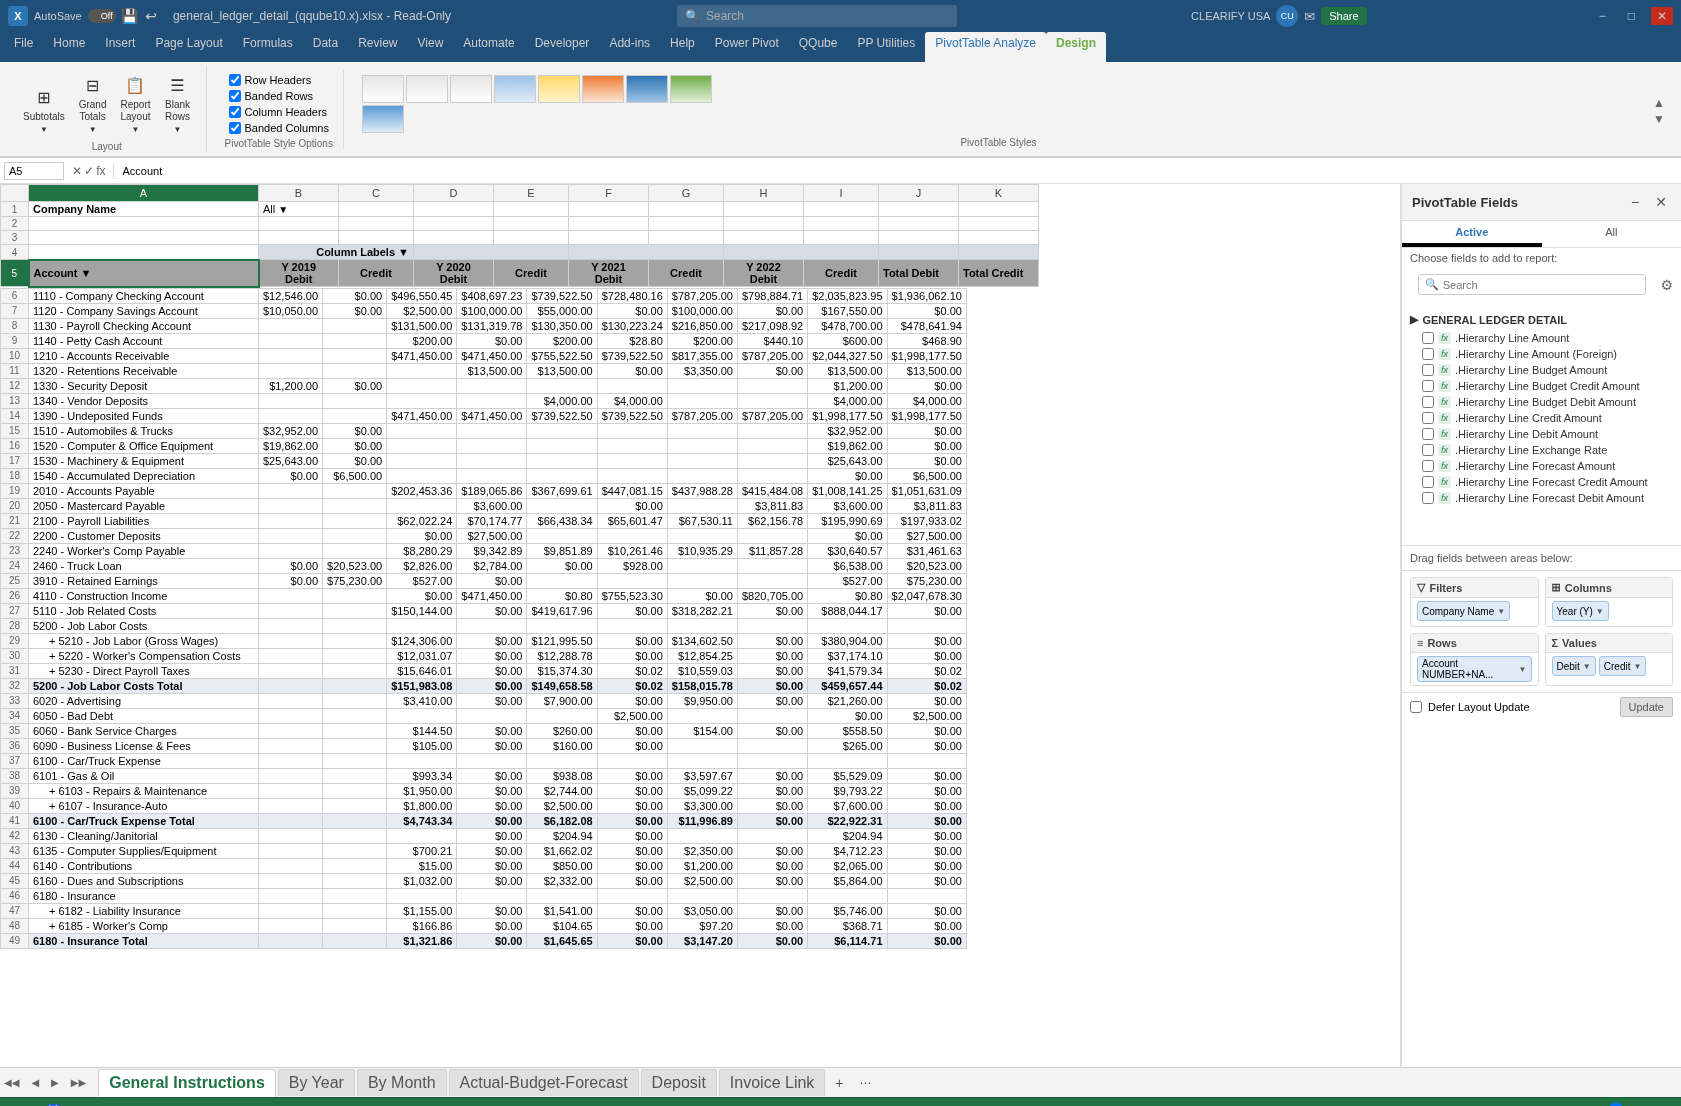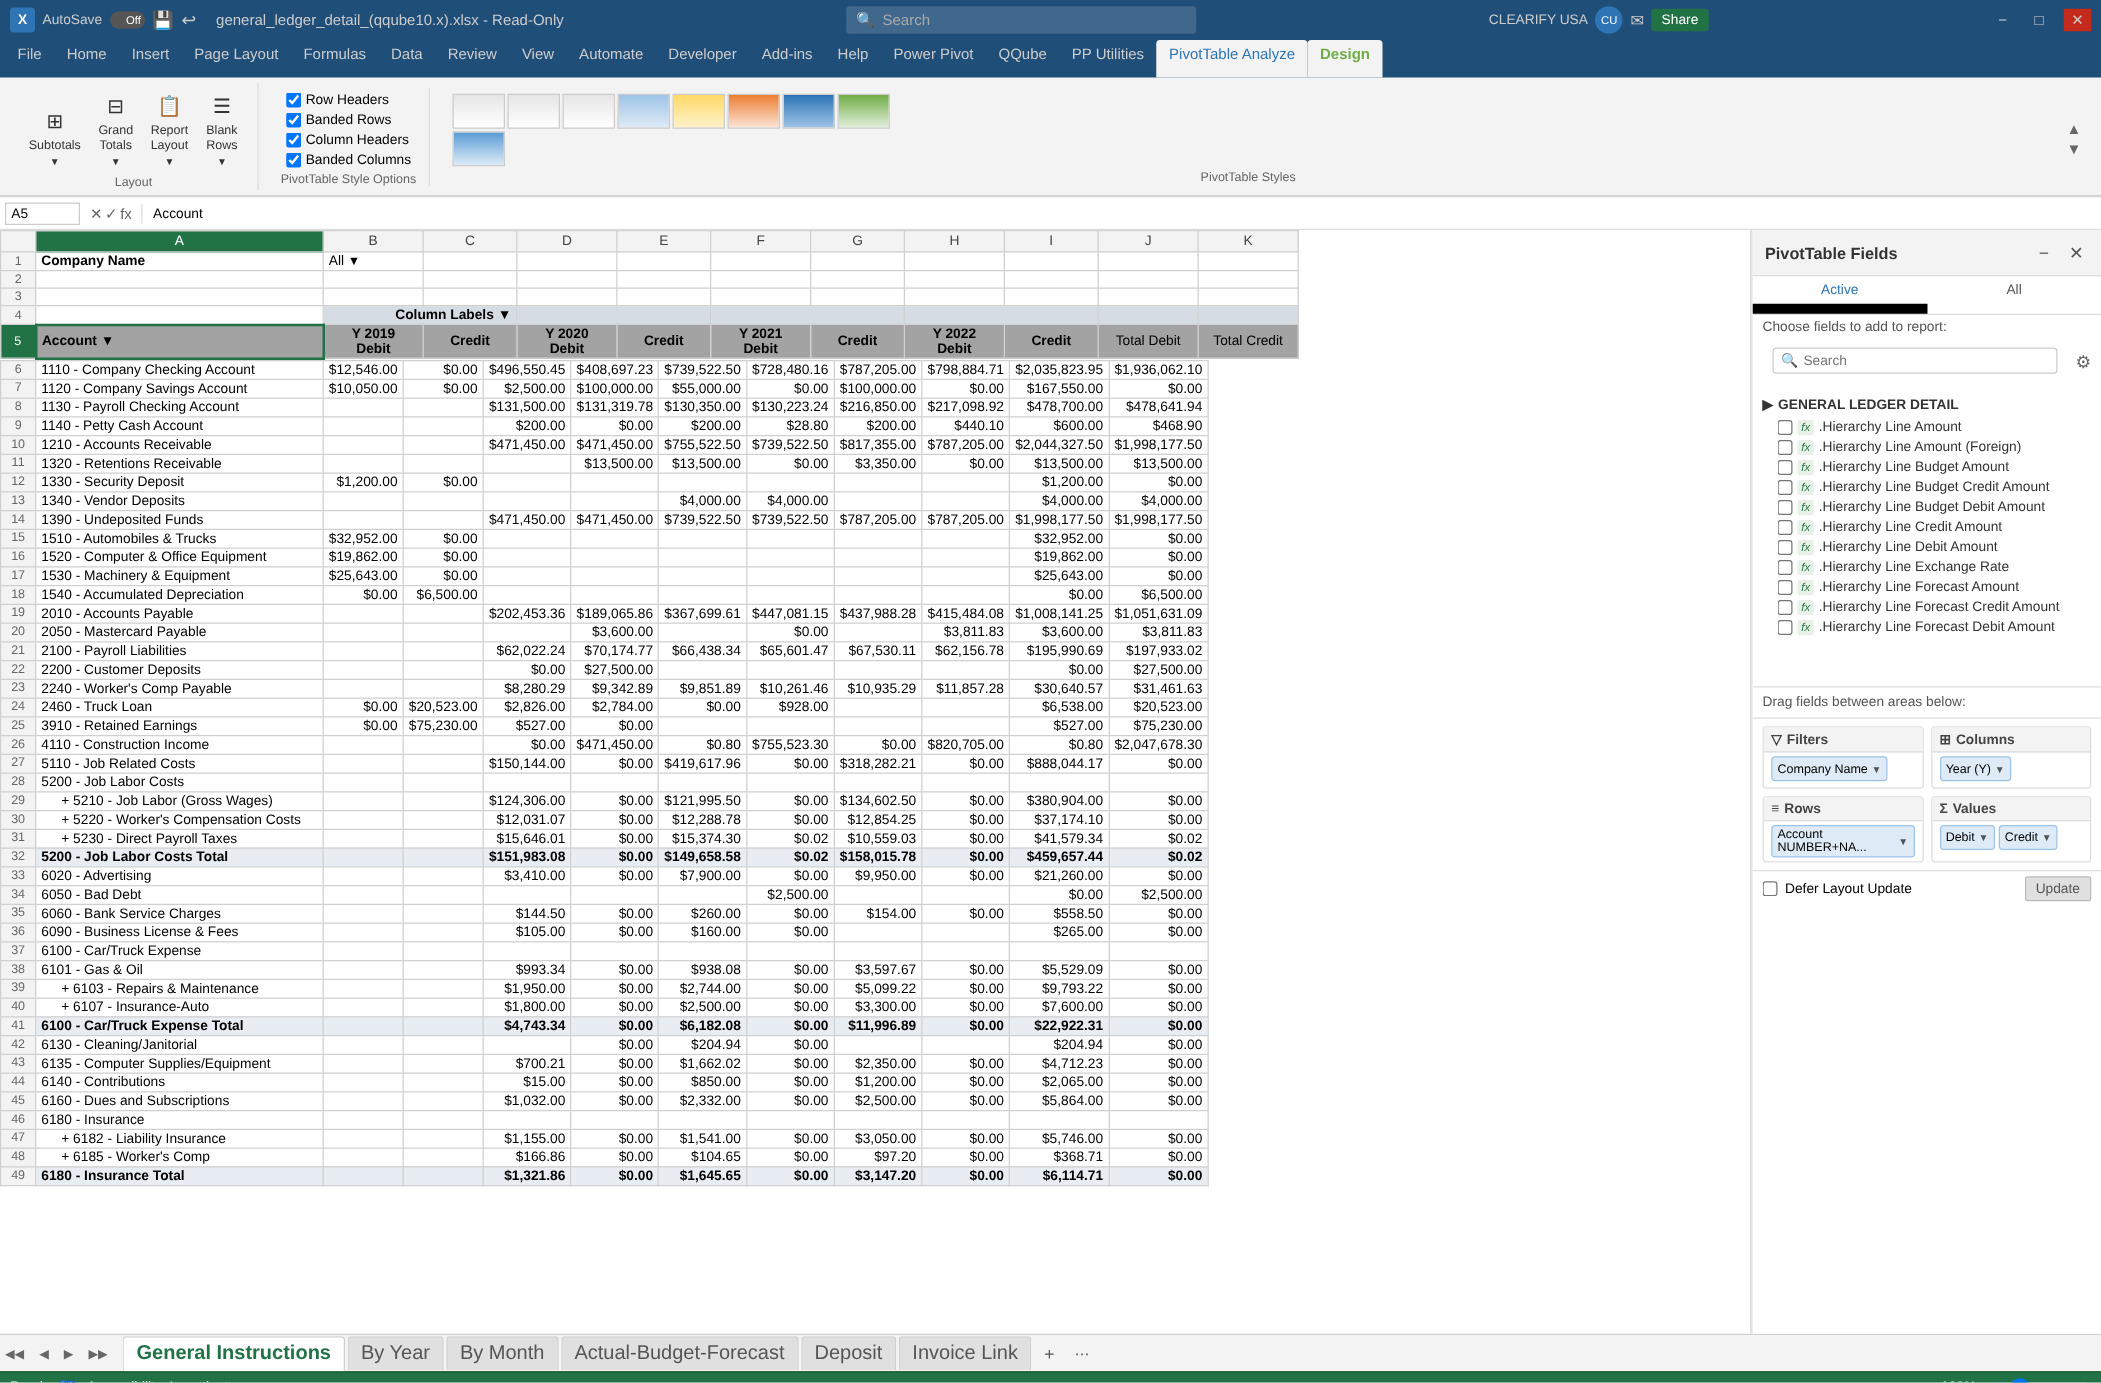--- a/index.html
+++ b/index.html
@@ -79,39 +79,39 @@
     .col-f { min-width: 80px; }
     .col-g { min-width: 75px; }
     .col-h { min-width: 80px; }
     .col-i { min-width: 75px; }
     .col-j { min-width: 80px; }
     .col-k { min-width: 80px; }
     td.number { text-align: right; }
     td.bold { font-weight: bold; }
     td.pivot-header { background: #d6dce4; font-weight: bold; text-align: right; }
     td.pivot-subheader { background: #e9ebef; font-weight: bold; text-align: center; }
-    td.total-header { background: #d6dce4; font-weight: normal; text-align: center; }
+    td.total-header { background: #d6dce4; font-weight: bold; }
 
     
     #status-bar { height: 25px; background: #217346; display: flex; align-items: center; padding: 0 8px; gap: 8px; color: #fff; font-size: 11px; border-top: 1px solid #1a5c38; }
     .sheet-tab { padding: 4px 10px; font-size: 16px; cursor: pointer; border: 1px solid #d0d0d0; border-bottom: none; background: #e0e0e0; color: #555; border-radius: 3px 3px 0 0; margin-right: 2px; }
     .sheet-tab.active { background: #fff; color: #217346; font-weight: 600; border-color: #d0d0d0; border-bottom: 1px solid #fff; }
     .sheet-tab-controls { display: flex; align-items: center; gap: 4px; margin-right: 8px; }
     .tab-nav-btn { font-size: 10px; color: #666; cursor: pointer; padding: 2px 4px; }
 
     
     #pivot-panel { width: 280px; background: #fff; border-left: 1px solid #ddd; display: flex; flex-direction: column; overflow: hidden; font-size: 11px; }
     #pivot-panel-header { display: flex; align-items: center; padding: 8px 10px; background: #f3f3f3; border-bottom: 1px solid #ddd; }
     #pivot-panel-header h3 { font-size: 13px; font-weight: 600; color: #333; flex: 1; }
     .pivot-panel-controls { display: flex; gap: 6px; }
     .pivot-panel-btn { width: 20px; height: 20px; display: flex; align-items: center; justify-content: center; cursor: pointer; color: #555; font-size: 14px; }
 
     .pivot-tabs { display: flex; border-bottom: 1px solid #ddd; }
     .pivot-tab { flex: 1; padding: 5px 0; text-align: center; font-size: 11px; cursor: pointer; color: #555; }
-    .pivot-tab.active { border-bottom: 8px solid #000000; color: #2e75b6; font-weight: 400; }
+    .pivot-tab.active { border-bottom: 4px solid #000000; color: #2e75b6; font-weight: 700; }
 
     .pivot-search { margin: 6px 8px; display: flex; align-items: center; border: 1px solid #ccc; border-radius: 3px; padding: 3px 6px; gap: 4px; }
     .pivot-search input { border: none; outline: none; font-size: 11px; flex: 1; }
 
     .pivot-fields-list { flex: 1; overflow-y: auto; padding: 4px 0; max-height: 240px; }
     .pivot-section-header { font-size: 11px; font-weight: 600; padding: 4px 8px; color: #333; display: flex; align-items: center; gap: 4px; cursor: pointer; }
     .pivot-field-item { display: flex; align-items: center; padding: 2px 8px 2px 20px; gap: 4px; font-size: 11px; color: #333; }
     .pivot-field-item input[type=checkbox] { width: 12px; height: 12px; }
     .fx-badge { background: #e8f0e8; color: #1f7a3d; font-size: 9px; padding: 1px 3px; border-radius: 2px; font-style: italic; }
     .field-name { font-size: 11px; }

